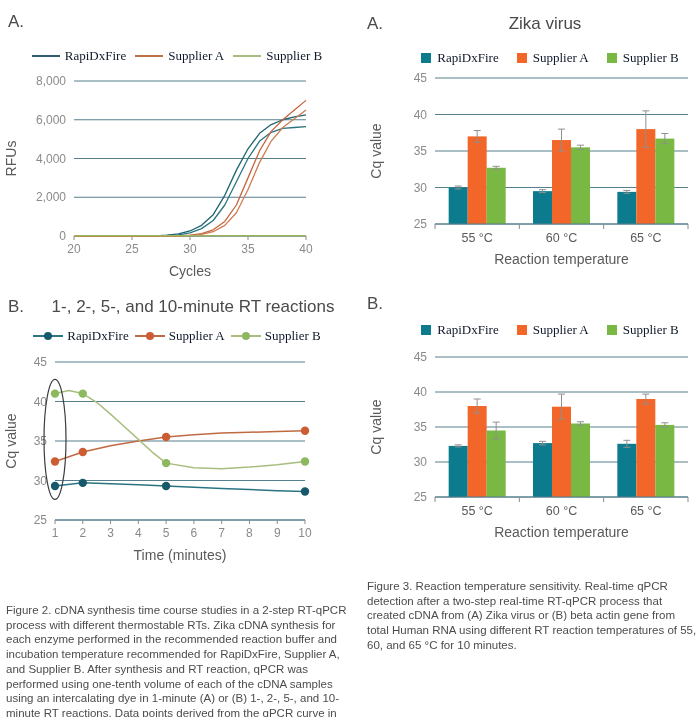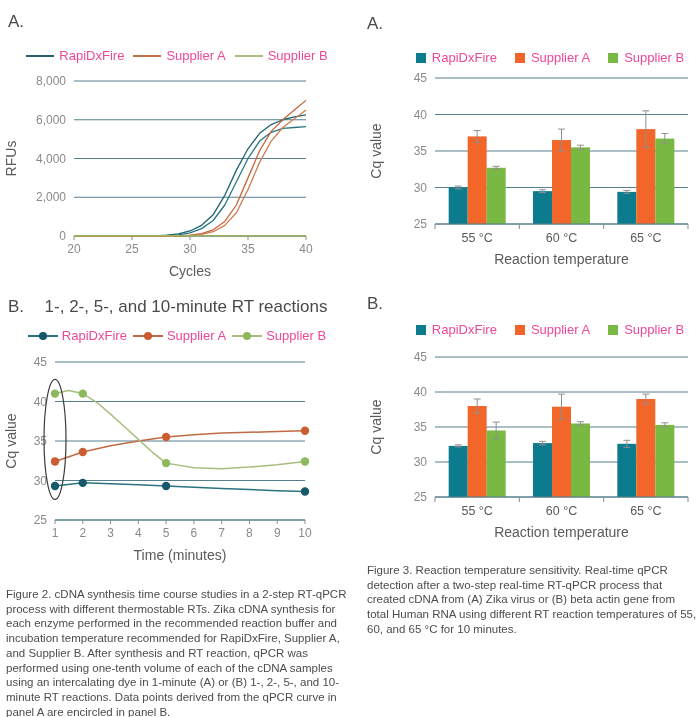--- a/index.html
+++ b/index.html
@@ -1,28 +1,28 @@
 <!DOCTYPE html>
 <html><head>
 <meta charset="utf-8">
 <style>
   html,body{margin:0;padding:0;background:#fff;}
   .page{position:relative;width:700px;height:717px;background:#ffffff;overflow:hidden;
         font-family:"Liberation Sans",sans-serif;}
   .panel-letter{position:absolute;font-size:17px;color:#4a4a4a;}
   .chart-title{position:absolute;font-size:17px;color:#4a4a4a;text-align:center;white-space:nowrap;}
   .legend{position:absolute;display:flex;justify-content:center;align-items:center;
-          font-size:13px;color:#ec4899;white-space:nowrap;}
+          font-size:13px;color:#0f172a;white-space:nowrap;font-family:Liberation Serif, serif;}
   .legend .item{display:flex;align-items:center;}
   .sw-line{display:inline-block;width:28px;height:2px;margin-right:5px;}
   .sw-dotline{position:relative;display:inline-block;width:30px;height:10px;margin-right:4px;}
   .sw-dotline .ln{position:absolute;top:4px;left:0;width:30px;height:2px;}
   .sw-dotline .dt{position:absolute;top:1px;left:11px;width:8px;height:8px;border-radius:50%;}
   .sw-square{display:inline-block;width:10px;height:10px;margin-right:6px;}
-  .caption{position:absolute;font-size:11.5px;line-height:1.28;color:#4c4c4c;text-align:left;}
+  .caption{position:absolute;font-size:11.5px;line-height:1.28;color:#4c4c4c;text-align:left;margin-top:16px;}
   svg{position:absolute;overflow:visible;}
   svg text{font-family:"Liberation Sans",sans-serif;}
 </style>
 </head>
 <body>
 
 <div class="page">
 
   <div class="panel-letter" style="left:8px;top:12px;">A.</div>
 
@@ -66,21 +66,21 @@
       <polyline points="74,168 85.6,168 97.2,168 108.8,168 120.4,168 132,168 143.6,168 155.2,168 166.8,167.225 178.4,165.86875 190,162.9625 201.60000000000002,157.34375 213.2,146.6875 224.8,127.3125 236.39999999999998,102.125 248,80.8125 259.6,65.3125 271.2,56.59375 282.8,51.75 294.4,48.84375 306,46.90625" fill="none" stroke="#1d6470" stroke-width="1.3" stroke-linejoin="round"></polyline>
       <polyline points="74,168 85.6,168 97.2,168 108.8,168 120.4,168 132,168 143.6,168 155.2,168 166.8,167.6125 178.4,166.8375 190,164.9 201.60000000000002,160.6375 213.2,152.5 224.8,137 236.39999999999998,113.75 248,90.5 259.6,73.0625 271.2,64.34375 282.8,60.46875 294.4,59.5 306,58.53125" fill="none" stroke="#2a7482" stroke-width="1.3" stroke-linejoin="round"></polyline>
       <polyline points="74,168 85.6,168 97.2,168 108.8,168 120.4,168 132,168 143.6,168 155.2,168 166.8,168 178.4,168 190,167.225 201.60000000000002,165.675 213.2,161.8 224.8,153.46875 236.39999999999998,137 248,109.875 259.6,82.75 271.2,63.375 282.8,51.75 294.4,42.0625 306,32.375" fill="none" stroke="#c4653d" stroke-width="1.3" stroke-linejoin="round"></polyline>
       <polyline points="74,168 85.6,168 97.2,168 108.8,168 120.4,168 132,168 143.6,168 155.2,168 166.8,168 178.4,168 190,167.6125 201.60000000000002,166.45 213.2,163.7375 224.8,157.34375 236.39999999999998,144.75 248,121.5 259.6,94.375 271.2,73.0625 282.8,59.5 294.4,50.78125 306,42.0625" fill="none" stroke="#cf7a50" stroke-width="1.3" stroke-linejoin="round"></polyline>
       <polyline points="74,167.80625 306,167.80625" fill="none" stroke="#9cb45e" stroke-width="1.4" stroke-linejoin="round"></polyline>
       <text x="190" y="208" font-size="14" fill="#5a5a5a" text-anchor="middle">Cycles</text>
       <text x="16" y="90.5" font-size="14" fill="#5a5a5a" text-anchor="middle" transform="rotate(-90 16 90.5)">RFUs</text>
     </svg>
 
   <div class="panel-letter" style="left:8px;top:297px;">B.</div>
-  <div class="chart-title" style="left:26px;top:297px;width:320px;">1-, 2-, 5-, and 10-minute RT reactions</div>
+  <div class="chart-title" style="left:33px;top:297px;width:320px;">1-, 2-, 5-, and 10-minute RT reactions</div>
 
   <div class="legend" style="left:12px;top:328px;width:330px;gap:6px;">
     <span class="item">
       <span class="sw-dotline">
           <span class="ln" style="background: rgb(42, 116, 130);"></span>
           <span class="dt" style="background: rgb(21, 89, 106);"></span>
         </span>
       <span>RapiDxFire</span>
     </span>
     <span class="item">
@@ -147,20 +147,21 @@
       <circle cx="166.1111111111111" cy="113.11999999999998" r="4.2" fill="#8cb85e"></circle>
       <circle cx="305" cy="111.54" r="4.2" fill="#8cb85e"></circle>
       <ellipse cx="55" cy="89.41999999999999" rx="11" ry="60" fill="none" stroke="#3c3c3c" stroke-width="1.2"></ellipse>
       <text x="180" y="210" font-size="14" fill="#5a5a5a" text-anchor="middle">Time (minutes)</text>
       <text x="16" y="91" font-size="14" fill="#5a5a5a" text-anchor="middle" transform="rotate(-90 16 91)">Cq value</text>
     </svg>
 
   <div class="caption" style="left:6px;top:587px;width:345px;">Figure 2. cDNA synthesis time course studies in a 2-step RT-qPCR process with different thermostable RTs. Zika cDNA synthesis for each enzyme performed in the recommended reaction buffer and incubation temperature recommended for RapiDxFire, Supplier A, and Supplier B. After synthesis and RT reaction, qPCR was performed using one-tenth volume of each of the cDNA samples using an intercalating dye in 1-minute (A) or (B) 1-, 2-, 5-, and 10-minute RT reactions. Data points derived from the qPCR curve in panel A are encircled in panel B.</div>
 
   <div class="panel-letter" style="left:367px;top:14px;">A.</div>
+  <div class="chart-title" style="left:400px;top:14px;width:290px;">Zika virus</div>
 
   <div class="legend" style="left:405px;top:50px;width:290px;gap:18px;">
     <span class="item">
       <span class="sw-square" style="background: rgb(12, 123, 141);"></span>
       <span>RapiDxFire</span>
     </span>
     <span class="item">
       <span class="sw-square" style="background: rgb(242, 102, 42);"></span>
       <span>Supplier A</span>
     </span>

